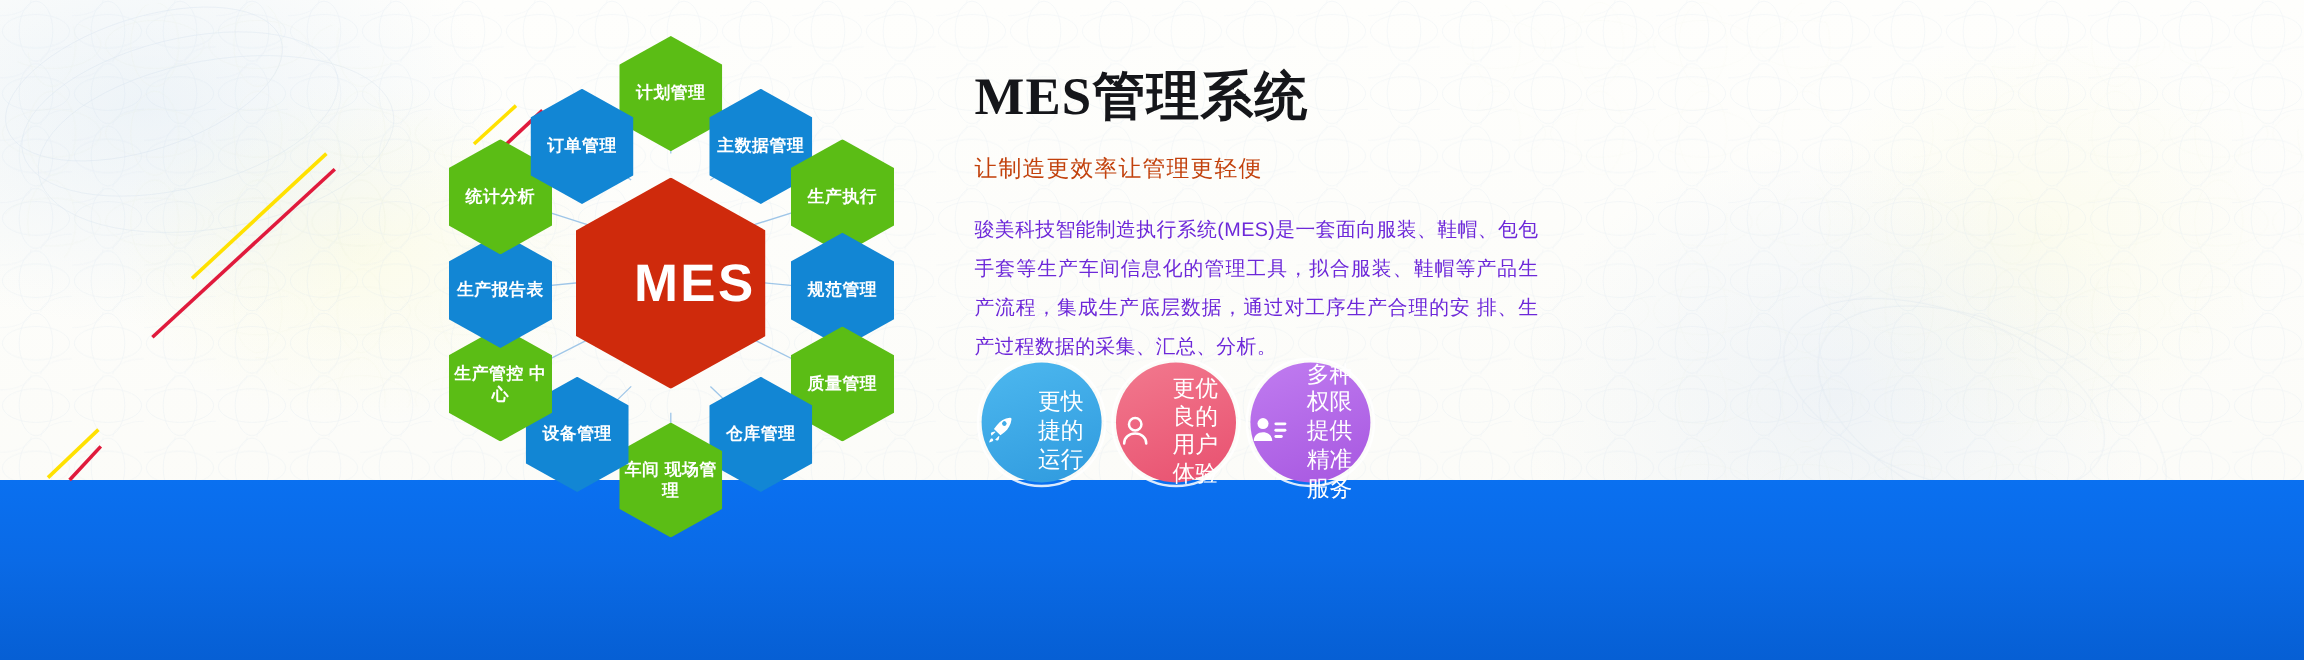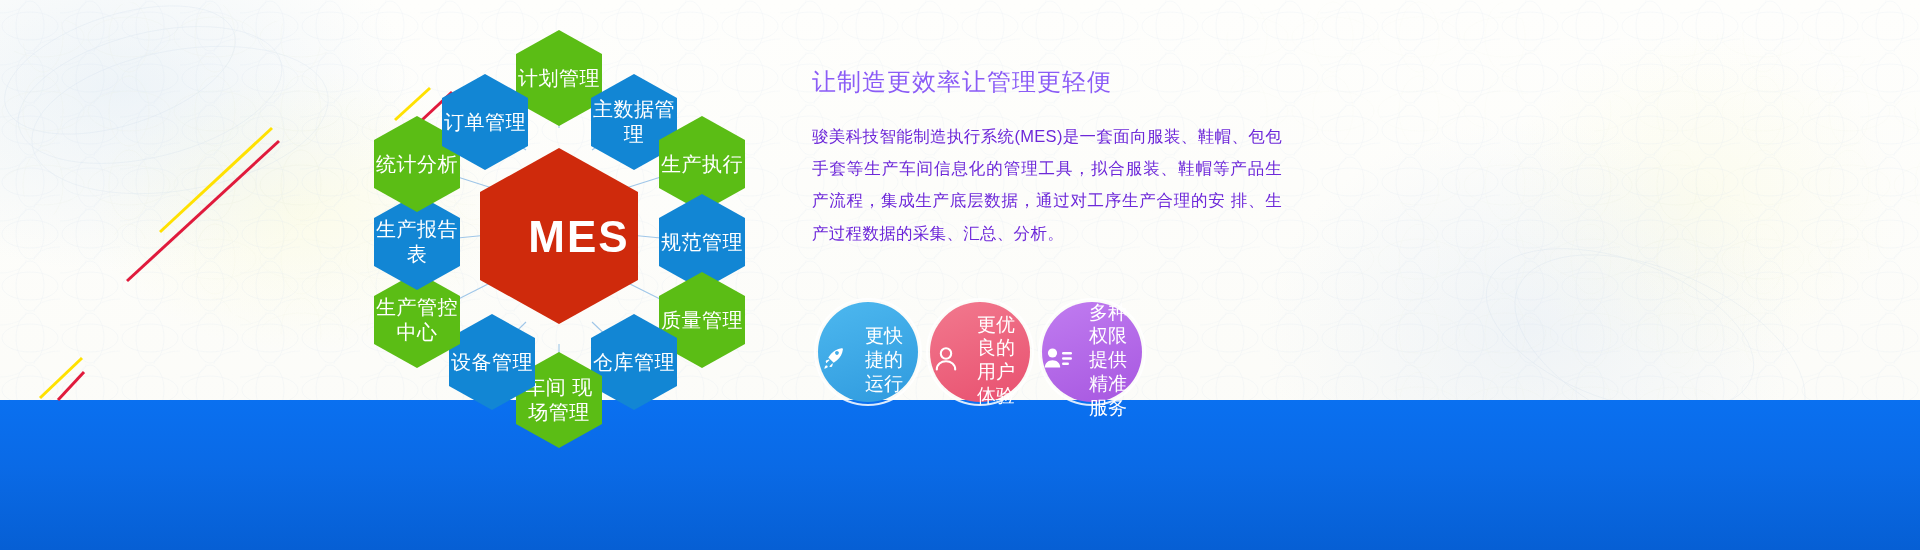--- a/index.html
+++ b/index.html
@@ -31,40 +31,41 @@
   .deco-line { position:absolute; transform-origin:0 0; }
 
   
   .hexwrap { position:absolute; left:330px; top:10px; width:460px; height:440px; }
   .hex {
     position:absolute;
     width:86px; height:96px;
     clip-path: polygon(50% 0%, 100% 25%, 100% 75%, 50% 100%, 0% 75%, 0% 25%);
     display:flex; align-items:center; justify-content:center;
     text-align:center;
-    color:#fff; font-size:20px; line-height:1.25;
+    color:#fff; font-size:14px; line-height:1.25;
     letter-spacing:.5px;
+    font-weight:bold;
   }
   .hex.green { background:#5bbd15; }
   .hex.blue  { background:#1286d4; }
   .hex.center {
     background:#cf2a0c;
     width:158px; height:176px;
     font-size:44px; font-weight:bold; letter-spacing:2px;padding-left:40px;
   }
 
   
   .content { position:absolute; left:812px; top:58px; width:470px; }
   .title {
     font-family:"Liberation Serif", serif;
     font-weight:bold; font-size:44px; color:#15161a;
     letter-spacing:1px; line-height:1.05;
   }
   .subtitle {
-    font-size:24px; color:#8b5cf6; margin-top:8px; letter-spacing:1px;
+    font-size:19px; color:#c2410c; margin-top:24px; letter-spacing:1px;
   }
   .para {
     margin-top:22px; font-size:16.5px; line-height:1.95;
     color:#6d28d9; text-align:justify; letter-spacing:.3px;
   }
 
   
   .badges { position:absolute; left:818px; top:302px; display:flex; gap:12px; }
   .badge {
     width:100px; height:100px; border-radius:50%;
@@ -157,31 +158,32 @@
     </svg>
     <div id="hex-nodes">
         <div class="hex green" style="left: 186px; top: 20px;">计划管理</div>
         <div class="hex blue" style="left: 261px; top: 64px;">主数据管理</div>
         <div class="hex green" style="left: 329px; top: 106px;">生产执行</div>
         <div class="hex blue" style="left: 329px; top: 184px;">规范管理</div>
         <div class="hex green" style="left: 329px; top: 262px;">质量管理</div>
         <div class="hex blue" style="left: 261px; top: 304px;">仓库管理</div>
         <div class="hex green" style="left: 186px; top: 342px;">车间
 现场管理</div>
-        <div class="hex blue" style="left: 119px; top: 304px;">设备管理</div>
+        <div class="hex blue" style="left: 108px; top: 304px;">设备管理</div>
         <div class="hex green" style="left: 44px; top: 262px;">生产管控
 中心</div>
         <div class="hex blue" style="left: 44px; top: 184px;">生产报告表</div>
         <div class="hex green" style="left: 44px; top: 106px;">统计分析</div>
         <div class="hex blue" style="left: 112px; top: 64px;">订单管理</div>
       </div>
     <div class="hex center" style="left:150px;top:138px;">MES</div>
   </div>
 
   <div class="content">
+    <h1 class="title">MES管理系统</h1>
     <div class="subtitle">让制造更效率让管理更轻便</div>
     <p class="para">骏美科技智能制造执行系统(MES)是一套面向服装、鞋帽、包包手套等生产车间信息化的管理工具，拟合服装、鞋帽等产品生产流程，集成生产底层数据，通过对工序生产合理的安 排、生产过程数据的采集、汇总、分析。</p>
   </div>
 
   <div class="badges" id="badges">
       <div class="badge" style="background: linear-gradient(160deg, rgb(77, 184, 239), rgb(47, 154, 222));">
         <span class="ico">
           <svg width="32" height="32" viewBox="0 0 32 32">
             <g fill="#fff">
               <path d="M23.5 5.2c-4.3.5-8 2.6-10.6 5.9l-2.6 3.3 5.4 5.4 3.3-2.6c3.3-2.6 5.4-6.3 5.9-10.6a1.2 1.2 0 0 0-1.4-1.4zm-3.2 6.1a1.9 1.9 0 1 1-2.7-2.7 1.9 1.9 0 0 1 2.7 2.7z"></path>

